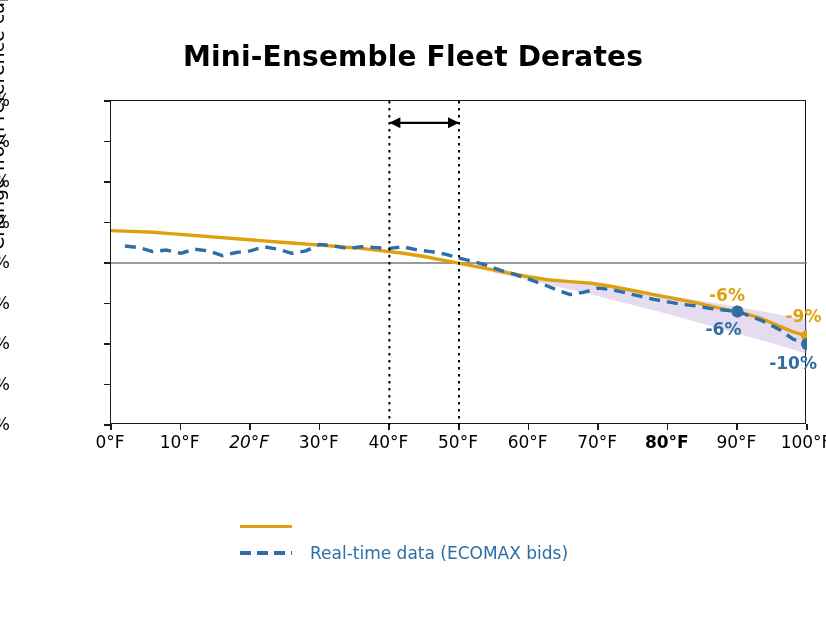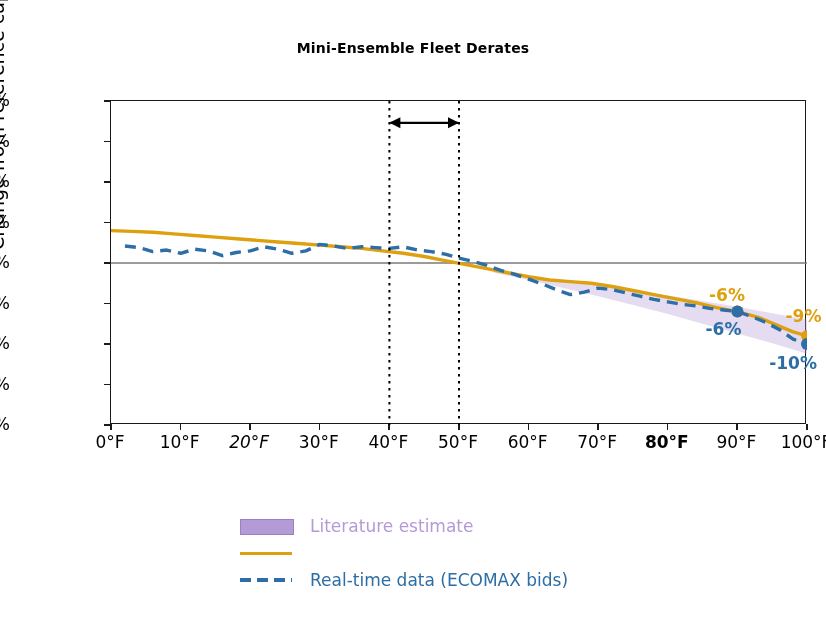--- a/index.html
+++ b/index.html
@@ -4,21 +4,21 @@
 <style>
   html,body{margin:0;padding:0;}
   body{
     width:826px;height:620px;background:#ffffff;
     font-family:"DejaVu Sans","Liberation Sans",sans-serif;
     overflow:hidden;position:relative;
   }
   #figure{position:absolute;inset:0;}
   #chart-title{
     position:absolute;left:0;top:40px;width:826px;text-align:center;
-    font-size:14px;font-weight:bold;color:#000;letter-spacing:.2px;
+    font-size:28px;font-weight:bold;color:#000;letter-spacing:.2px;
   }
   #plot-area{
     position:absolute;left:110px;top:100px;width:696px;height:324px;
     border:1.6px solid #1a1a1a;box-sizing:border-box;background:transparent;
   }
   #svg-layer{position:absolute;left:0;top:0;width:696px;height:324px;display:block;}
   
   .ytick-label{
     position:absolute;right:816px;transform:translateY(-50%);
     font-size:17px;color:#000;white-space:nowrap;text-align:right;
@@ -129,26 +129,20 @@
         <div class="value-annotation" style="left: 615.96px; top: 194.4px; color: rgb(223, 160, 15);">-6%</div>
         <div class="value-annotation" style="left: 692.52px; top: 215.46px; color: rgb(223, 160, 15);">-9%</div>
         <div class="value-annotation" style="left: 612.48px; top: 228.42px; color: rgb(44, 110, 165);">-6%</div>
         <div class="value-annotation" style="left: 682.08px; top: 261.63px; color: rgb(44, 110, 165);">-10%</div>
       </div>
   </div>
 
   <div id="legend">
       <div class="legend-row">
         <span class="legend-key">
-          <span class="key-patch" style="background: rgb(180, 154, 214);"></span>
-        </span>
-        <span class="legend-text" style="color: rgb(180, 154, 214);">Literature estimate</span>
-      </div>
-      <div class="legend-row">
-        <span class="legend-key">
           <span class="key-line" style="background: rgb(223, 160, 15);"></span>
         </span>
       </div>
       <div class="legend-row">
         <span class="legend-key">
           <span class="key-dashed" style="background: repeating-linear-gradient(to right, rgb(44, 110, 165) 0px, rgb(44, 110, 165) 11px, transparent 11px, transparent 17px);"></span>
         </span>
         <span class="legend-text" style="color: rgb(44, 110, 165); text-align: center;">Real-time data (ECOMAX bids)</span>
       </div>
     </div>

